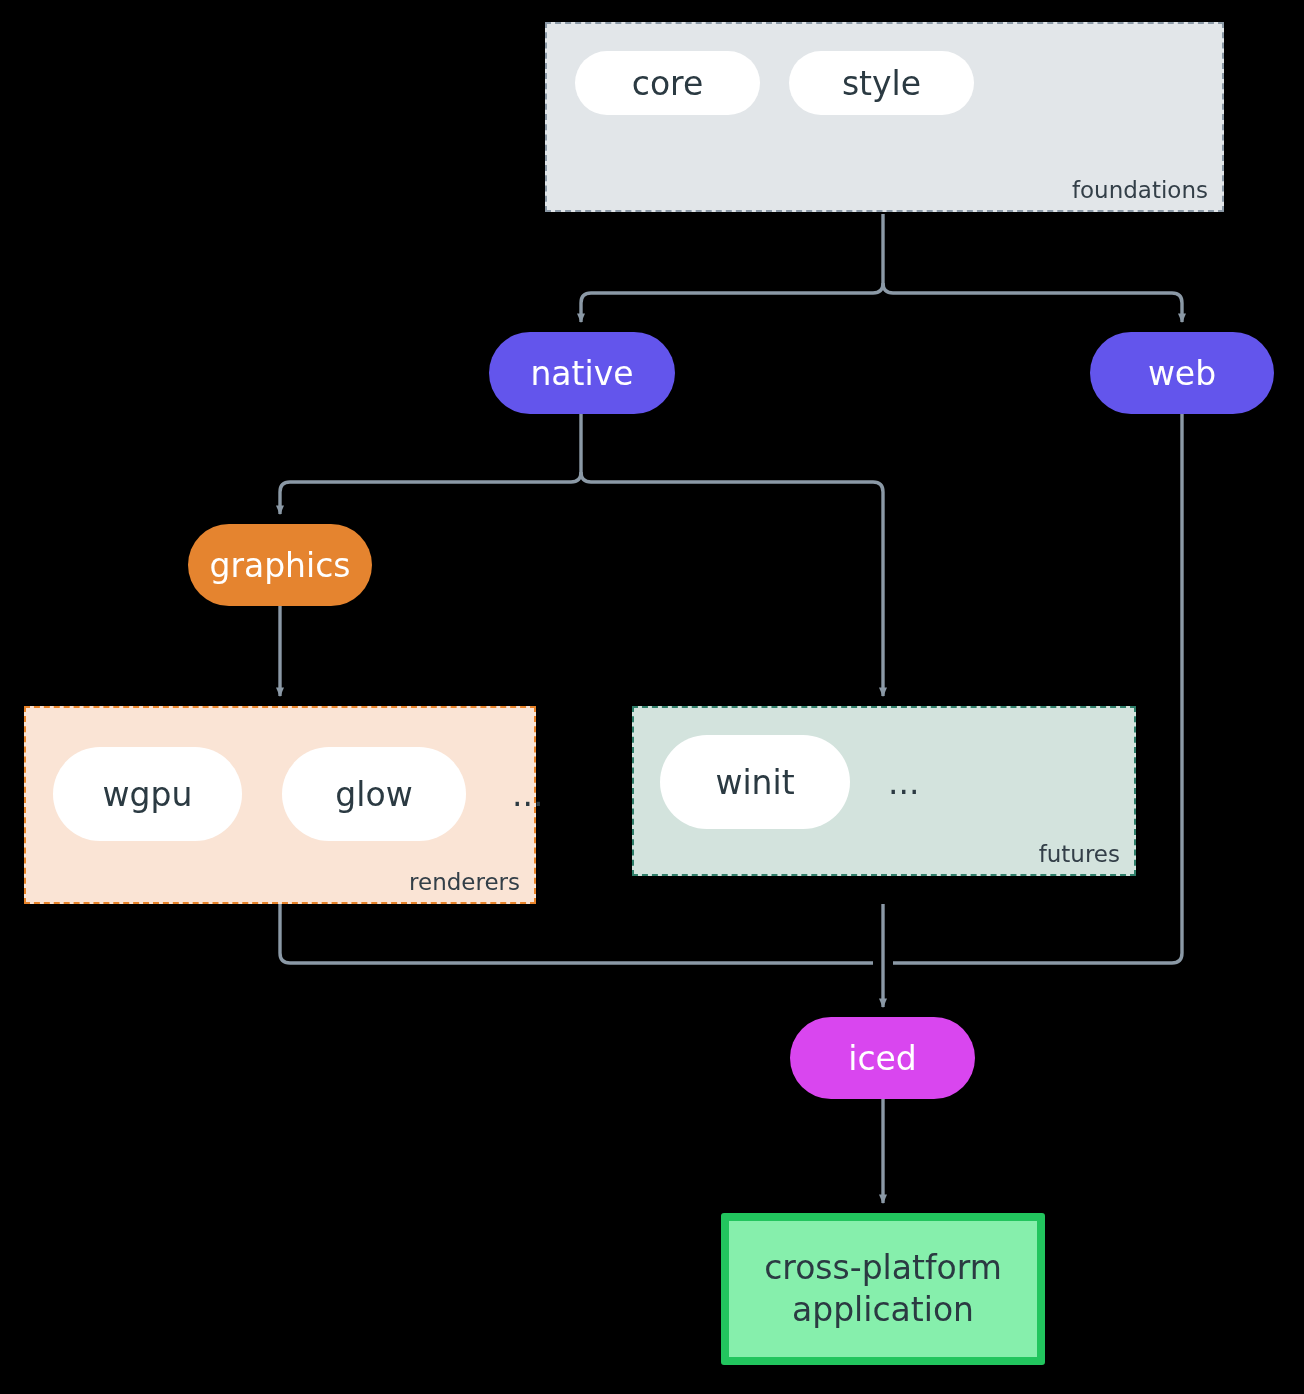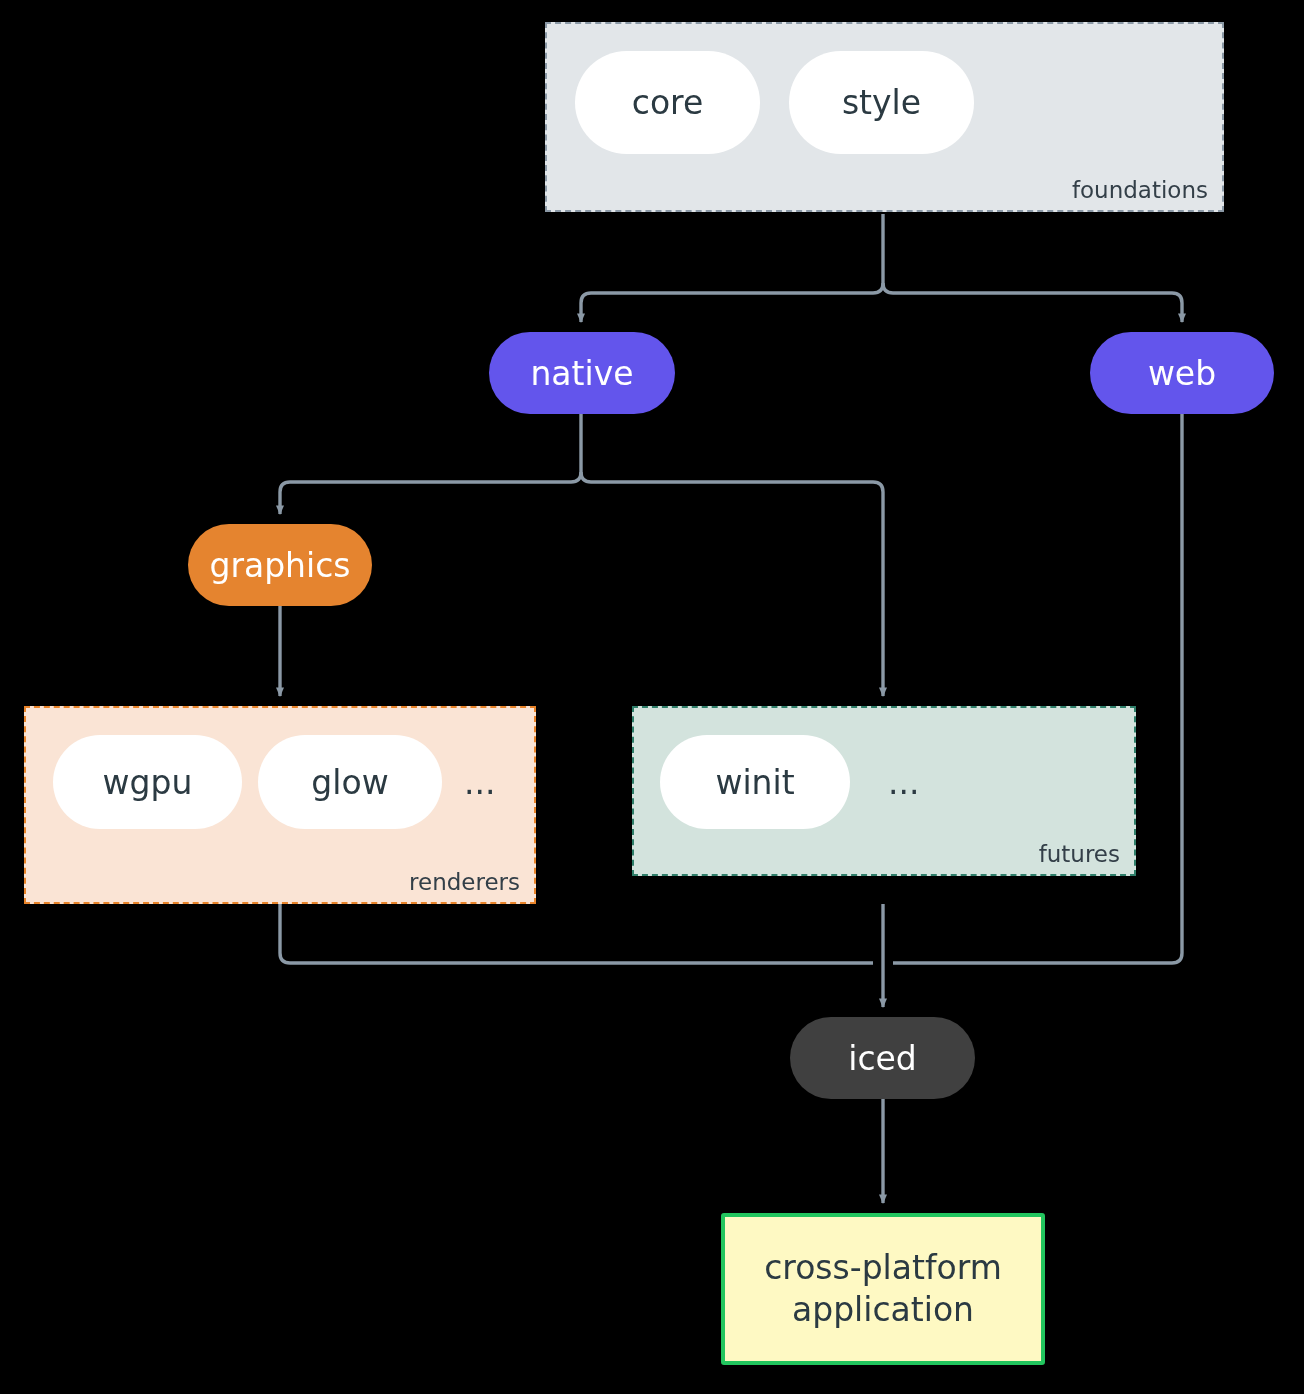--- a/index.html
+++ b/index.html
@@ -68,22 +68,22 @@
   #cluster-renderers {
     left: 24px;
     top: 706px;
     width: 512px;
     height: 198px;
     background: #fae4d5;
     border: 2px dashed #e8842a;
   }
   #cluster-renderers .pill-row {
     left: 27px;
-    top: 27px;
-    gap: 16px;
+    top: 39px;
+    gap: 40px;
   }
 
   #cluster-shells {
     left: 632px;
     top: 706px;
     width: 504px;
     height: 170px;
     background: #d3e3dd;
     border: 2px dashed #2f7f6a;
   }
@@ -99,21 +99,21 @@
     color: #2b3a42;
     border-radius: 999px;
     display: flex;
     align-items: center;
     justify-content: center;
     font-size: 33px;
     line-height: 1;
     box-sizing: border-box;
     height: 94px;
   }
-  #cluster-foundations .pill { height: 103px; }
+  #cluster-foundations .pill { height: 64px; }
   .pill.w-core    { width: 185px; }
   .pill.w-futures { width: 196px; }
   .pill.w-style   { width: 185px; }
   .pill.w-wgpu    { width: 189px; }
   .pill.w-glow    { width: 184px; }
   .pill.w-winit   { width: 190px; }
   .pill.w-glutin  { width: 190px; }
 
   .ellipsis {
     color: #2b3a42;
@@ -156,32 +156,32 @@
     top: 524px;
     width: 184px;
     height: 82px;
     background: #e5842f;
   }
   #node-iced {
     left: 790px;
     top: 1017px;
     width: 185px;
     height: 82px;
-    background: #404040;
+    background: #d946ef;
   }
 
   
   #node-application {
     position: absolute;
     left: 721px;
     top: 1213px;
     width: 324px;
     height: 152px;
-    background: #fef9c3;
-    border: 4px solid #22c55e;
+    background: #86efac;
+    border: 8px solid #22c55e;
     border-radius: 3px;
     box-sizing: border-box;
     display: flex;
     flex-direction: column;
     align-items: center;
     justify-content: center;
     color: #2b3a42;
     font-size: 33px;
     line-height: 1.28;
     text-align: center;

